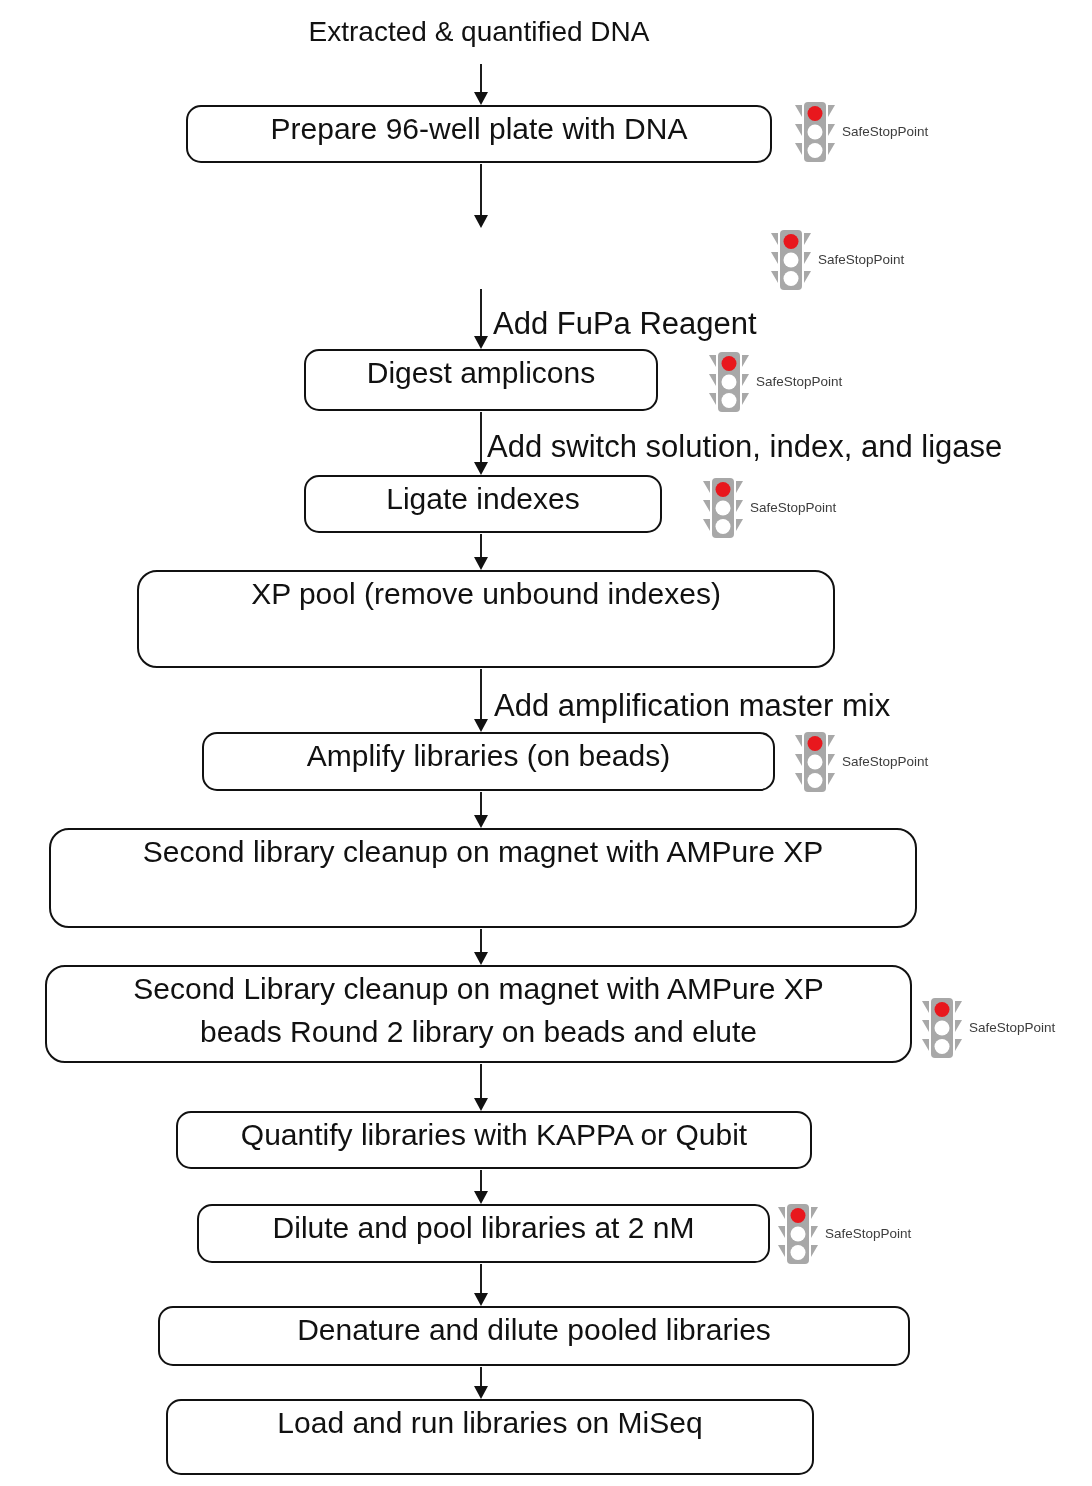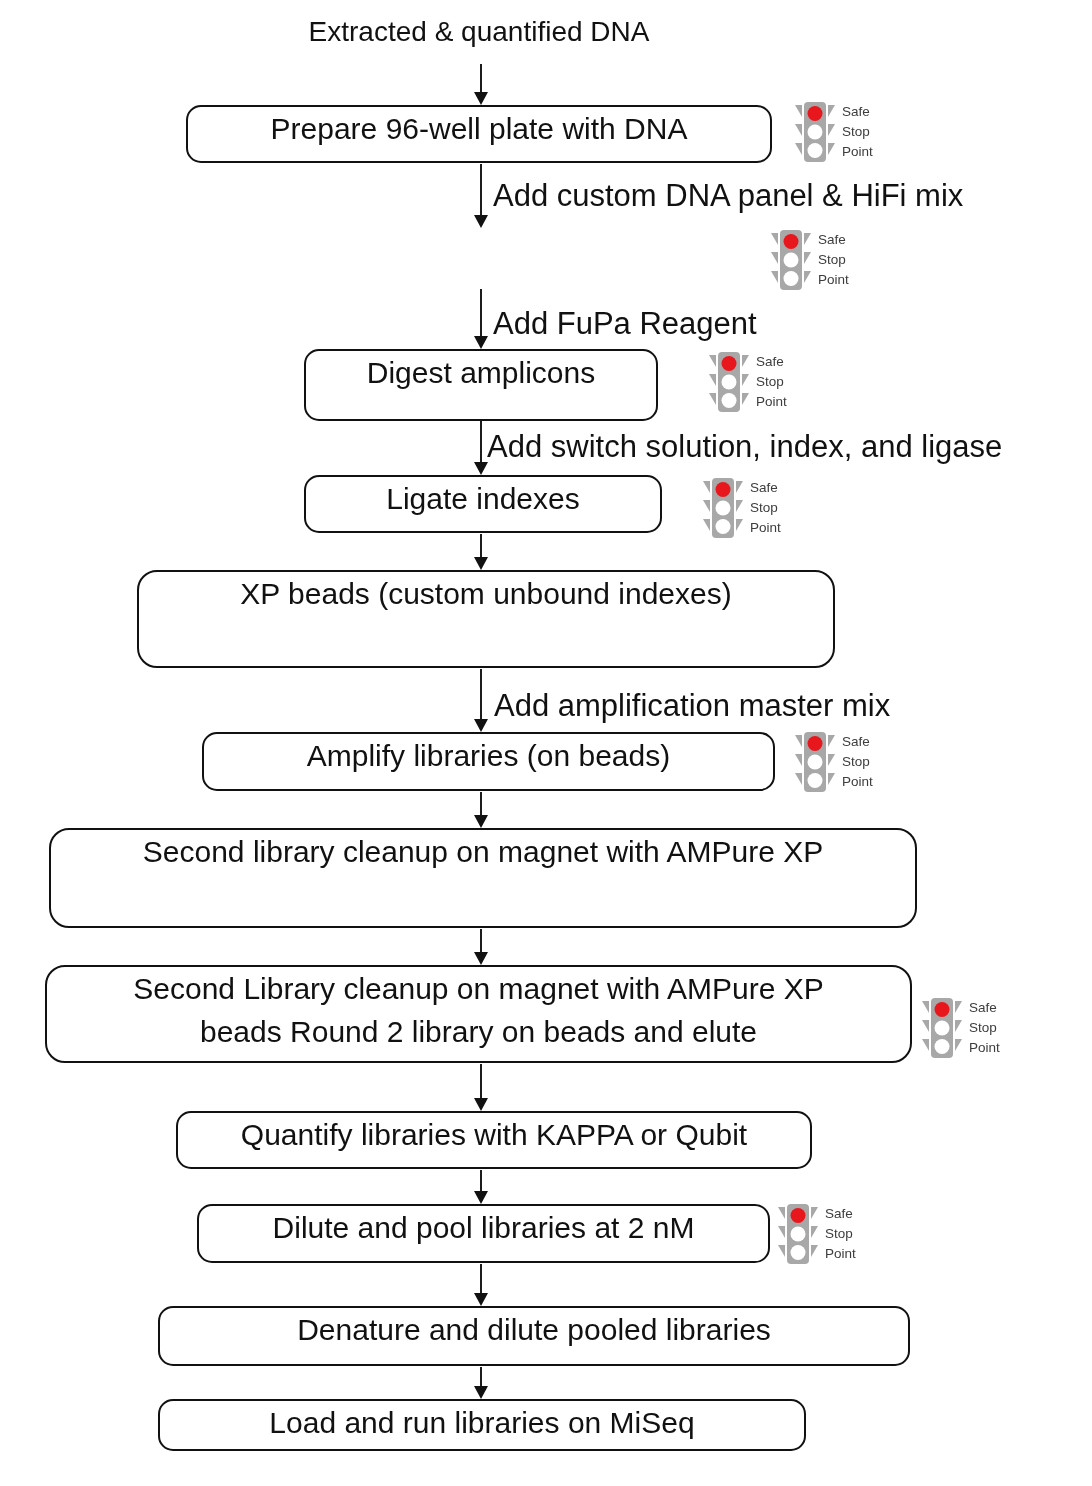--- a/index.html
+++ b/index.html
@@ -16,21 +16,21 @@
   .arrow{position:absolute;width:16px}
   .arrow::before{content:"";position:absolute;left:7px;top:0;bottom:9px;width:2px;background:#1c1c1c}
   .arrow::after{content:"";position:absolute;left:1px;bottom:0;width:0;height:0;
        border-left:7px solid transparent;border-right:7px solid transparent;border-top:13px solid #111}
   .tl{position:absolute;display:flex;align-items:center;gap:7px}
   .tl-icon{width:40px;height:62px;display:block}
   .tl-body{fill:var(--traffic_gray,#a8a8a8)}
   .tl-visor{fill:var(--traffic_gray,#a8a8a8)}
   .tl-red{fill:var(--traffic_red,#e8171d)}
   .tl-white{fill:#ffffff}
-  .tl-text{display:flex;flex-direction:column;font-size:13.5px;line-height:20px;color:var(--safe_stop_text,#3d3d3d)}
+  .tl-text{display:flex;flex-direction:row;font-size:13.5px;line-height:20px;color:var(--safe_stop_text,#3d3d3d)}
 </style>
 </head>
 <body>
 
 <svg width="0" height="0" style="position:absolute" aria-hidden="true">
   <symbol id="traffic-light" viewBox="0 0 40 62">
     <polygon class="tl-visor" points="0,4 7,4 7,16"></polygon>
     <polygon class="tl-visor" points="33,4 40,4 33,16"></polygon>
     <polygon class="tl-visor" points="0,23 7,23 7,35"></polygon>
     <polygon class="tl-visor" points="33,23 40,23 33,35"></polygon>
@@ -53,40 +53,39 @@
   <div class="arrow" style="left:473px;top:412px;height:63px"></div>
   <div class="arrow" style="left:473px;top:534px;height:36px"></div>
   <div class="arrow" style="left:473px;top:669px;height:63px"></div>
   <div class="arrow" style="left:473px;top:792px;height:36px"></div>
   <div class="arrow" style="left:473px;top:929px;height:36px"></div>
   <div class="arrow" style="left:473px;top:1064px;height:47px"></div>
   <div class="arrow" style="left:473px;top:1170px;height:34px"></div>
   <div class="arrow" style="left:473px;top:1264px;height:42px"></div>
   <div class="arrow" style="left:473px;top:1367px;height:32px"></div>
 
-  <div class="edge-label" style="left:493px;top:178px">Add custom DNA panel &amp; HiFi mix</div>
   <div class="edge-label" style="left:493px;top:306px">Add FuPa Reagent</div>
   <div class="edge-label" style="left:487px;top:429px">Add switch solution, index, and ligase</div>
   <div class="edge-label" style="left:494px;top:688px">Add amplification master mix</div>
 
   <div class="box" style="left:186px;top:105px;width:586px;height:58px">
     <span class="bl">Prepare 96-well plate with DNA</span>
   </div>
 
 
-  <div class="box" style="left:304px;top:349px;width:354px;height:72px">
+  <div class="box" style="left:304px;top:349px;width:354px;height:62px">
     <span class="bl">Digest amplicons</span>
   </div>
 
   <div class="box" style="left:304px;top:475px;width:358px;height:58px">
     <span class="bl">Ligate indexes</span>
   </div>
 
   <div class="box lg" style="left:137px;top:570px;width:698px;height:98px">
-    <span class="bl">XP beads (custom unbound indexes)</span>
+    <span class="bl">XP pool (remove unbound indexes)</span>
   </div>
 
   <div class="box" style="left:202px;top:732px;width:573px;height:59px">
     <span class="bl">Amplify libraries (on beads)</span>
   </div>
 
   <div class="box lg" style="left:49px;top:828px;width:868px;height:100px">
     <span class="bl">Second library cleanup on magnet with AMPure XP</span>
   </div>
 
@@ -100,21 +99,21 @@
   </div>
 
   <div class="box" style="left:197px;top:1204px;width:573px;height:59px">
     <span class="bl">Dilute and pool libraries at 2 nM</span>
   </div>
 
   <div class="box" style="left:158px;top:1306px;width:752px;height:60px">
     <span class="bl">Denature and dilute pooled libraries</span>
   </div>
 
-  <div class="box" style="left:158px;top:1399px;width:648px;height:52px">
+  <div class="box" style="left:166px;top:1399px;width:648px;height:76px">
     <span class="bl">Load and run libraries on MiSeq</span>
   </div>
 
   <div class="tl" style="left:795px;top:101px">
     <svg class="tl-icon">
         <use href="#traffic-light"></use>
       </svg>
     <div class="tl-text">
       <span>Safe</span>
       <span>Stop</span>

